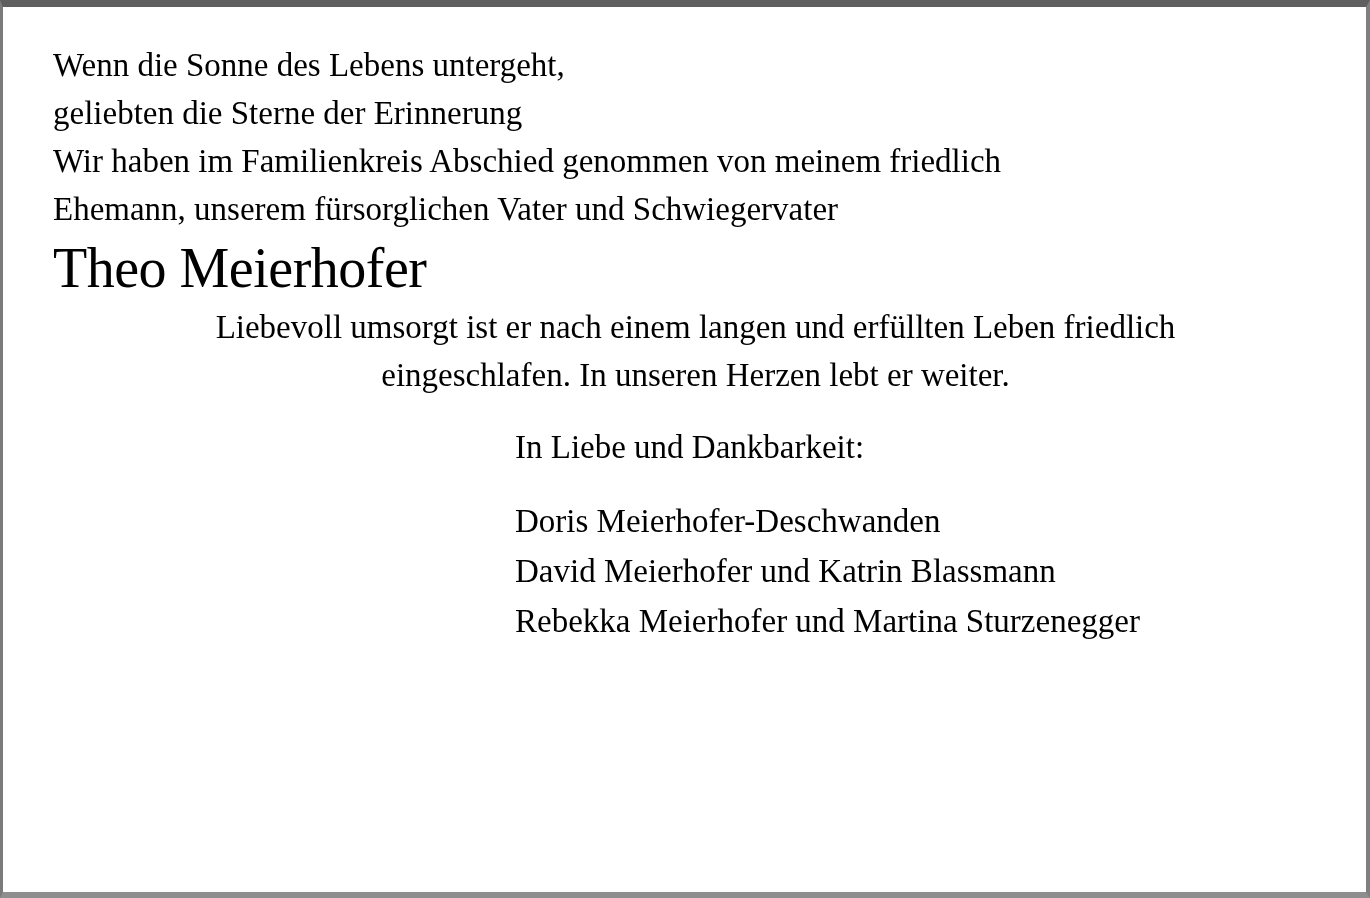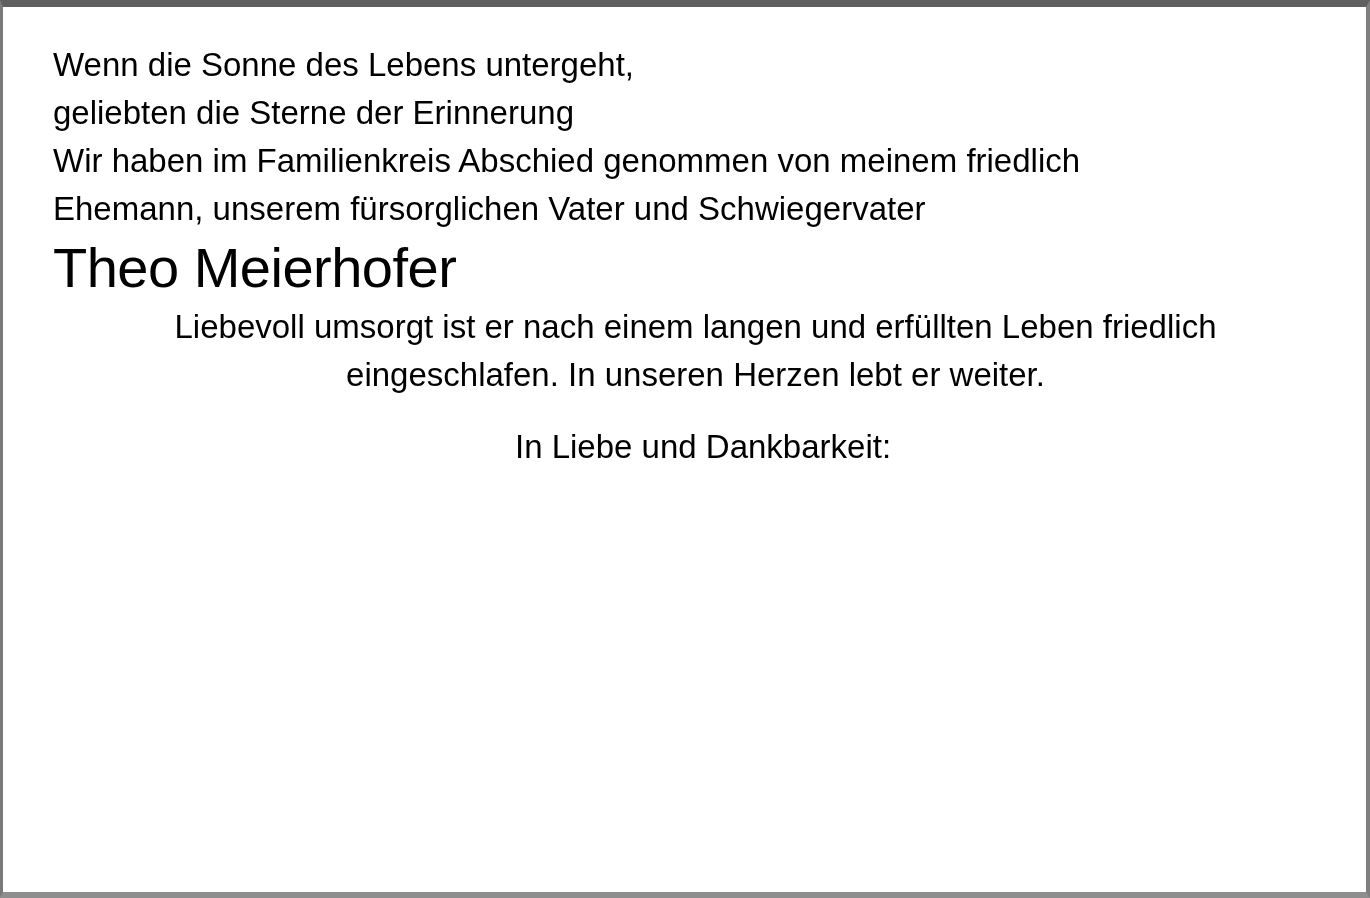--- a/index.html
+++ b/index.html
@@ -19,20 +19,21 @@
     border-width: 7px 4px 6px 3px;
     border-color: var(--border-top, #5f5f5f) var(--border-right, #7f7f7f) var(--border-bottom, #8e8e8e) var(--border-left, #7a7a7a);
     font-family: "Liberation Sans", "DejaVu Sans", sans-serif;
     overflow: hidden;
   }
   .content {
     padding: 34px 28px 0 50px;
   }
   .content p, .content h1 {
     margin: 0;
+    font-family: Liberation Serif, serif;
   }
   .epigraph,
   .intro,
   .dates,
   .farewell,
   .signature {
     font-size: 33px;
     line-height: 48px;
     font-weight: 400;
   }
@@ -72,16 +73,21 @@
     <h1 class="name">Theo Meierhofer</h1>
 
 
     <p class="farewell">
       <span>Liebevoll umsorgt ist er nach einem langen und erfüllten Leben friedlich</span><br>
       <span>eingeschlafen. In unseren Herzen lebt er weiter.</span>
     </p>
 
     <div class="signature">
       <p class="closing">In Liebe und Dankbarkeit:</p>
+      <div class="mourners">
+        <p class="mourner">Doris Meierhofer-Deschwanden</p>
+        <p class="mourner">David Meierhofer und Katrin Blassmann</p>
+        <p class="mourner">Rebekka Meierhofer und Martina Sturzenegger</p>
+      </div>
     </div>
 
   </div>
 </div>
 
 </body></html>

